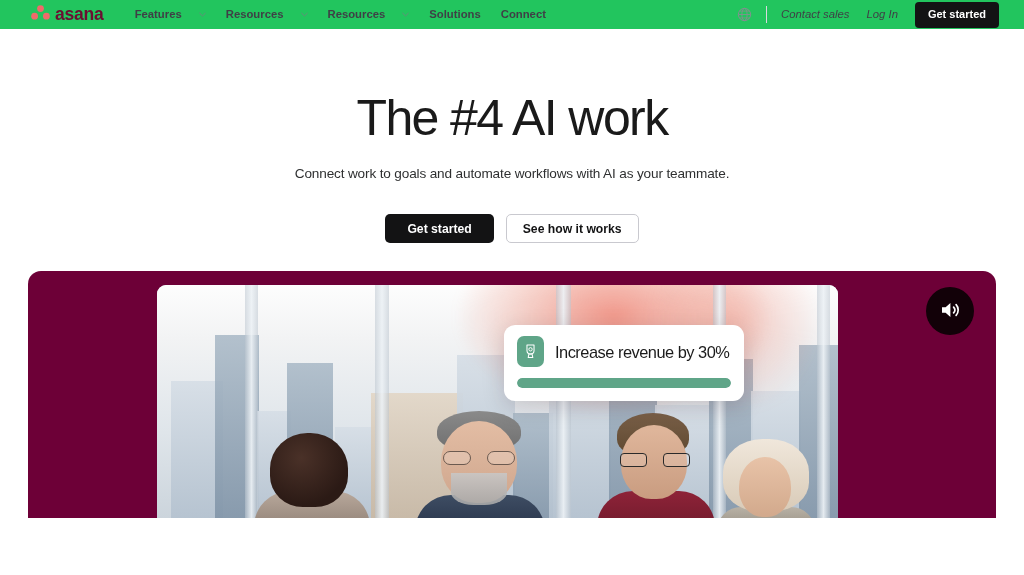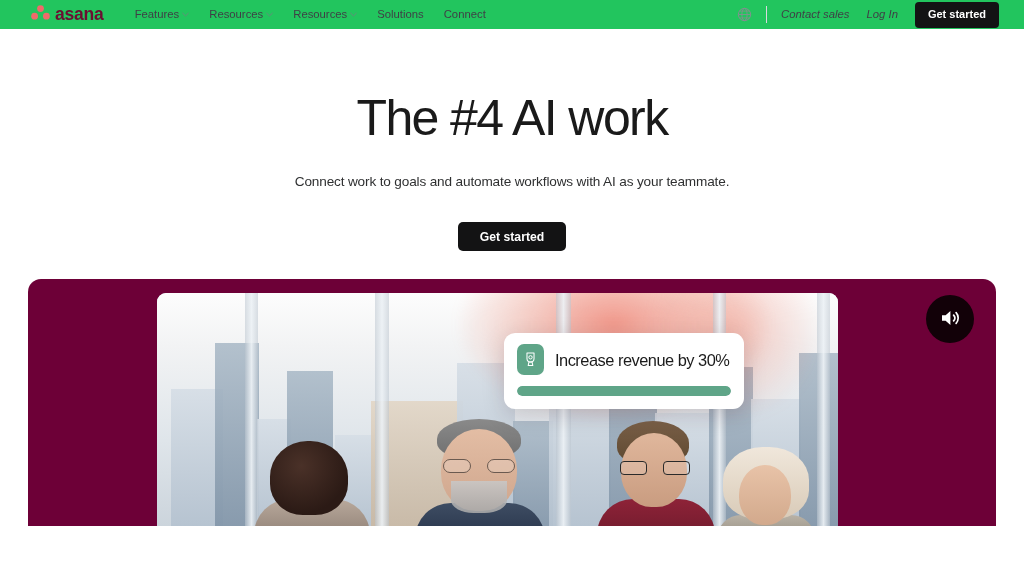--- a/index.html
+++ b/index.html
@@ -42,26 +42,27 @@
   }
 
   .nav-links {
     display: flex;
     align-items: center;
     gap: 20px;
   }
   .nav-link {
     display: inline-flex;
     align-items: center;
-    gap: 3px;
+    gap: 17px;
     font-size: 11.3px;
     color: #3f3f46;
     line-height: 1;
     cursor: pointer;
     white-space: nowrap;
+    font-weight: bold;
   }
   .chev {
     display: inline-block;
     width: 7px;
     height: 7px;
     position: relative;
     top: 0px;
   }
   .chev svg { display: block; }
 
@@ -114,21 +115,21 @@
   .hero-title {
     font-size: 50px;
     line-height: 55px;
     font-weight: 400;
     color: #1a1a1a;
     letter-spacing: -1.6px;
     max-width: 760px;
     margin: 0 auto;
   }
   .hero-sub {
-    margin-top: 26px;
+    margin-top: 18px;
     font-size: 13.6px;
     color: #2f3031;
     letter-spacing: -0.15px;
     line-height: 1.4;
   }
   .hero-ctas {
     margin-top: 31px;
     display: flex;
     justify-content: center;
     gap: 12px;
@@ -445,20 +446,21 @@
   </div>
 </header>
 
 <section class="hero">
   <h1 class="hero-title">
     <span>The #4 AI work</span><br>
   </h1>
   <p class="hero-sub">Connect work to goals and automate workflows with AI as your teammate.</p>
   <div class="hero-ctas">
     <button class="btn-primary">Get started</button>
+    <button class="btn-secondary">See how it works</button>
   </div>
 </section>
 
 <section class="video-panel">
 
   <div class="video-frame">
     <div class="scene">
       <div class="sky"></div>
 
       <div class="bldg pale" style="left:14px; width:52px; height:150px;"></div>

